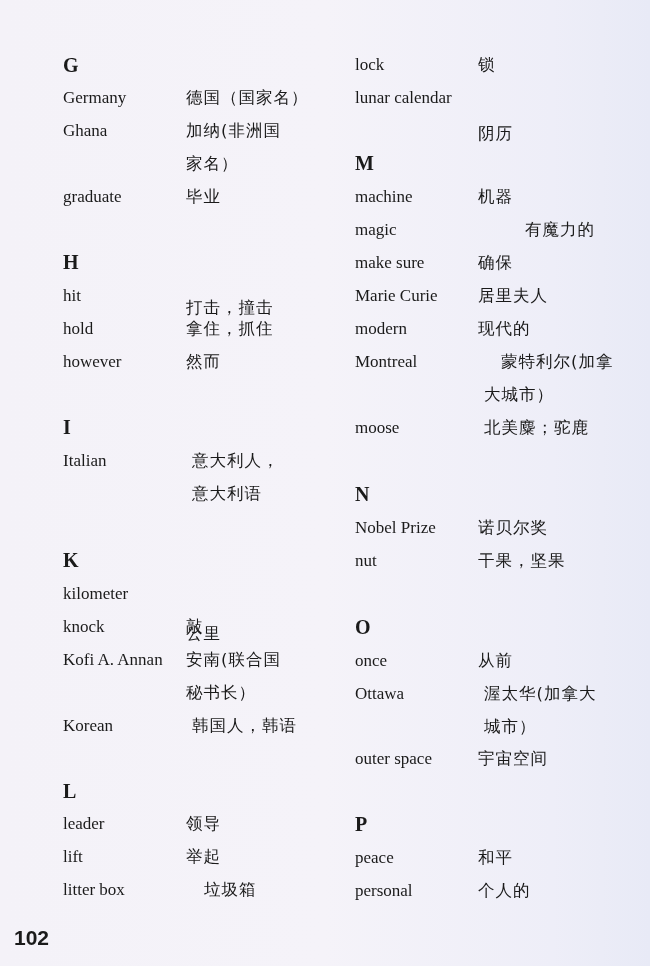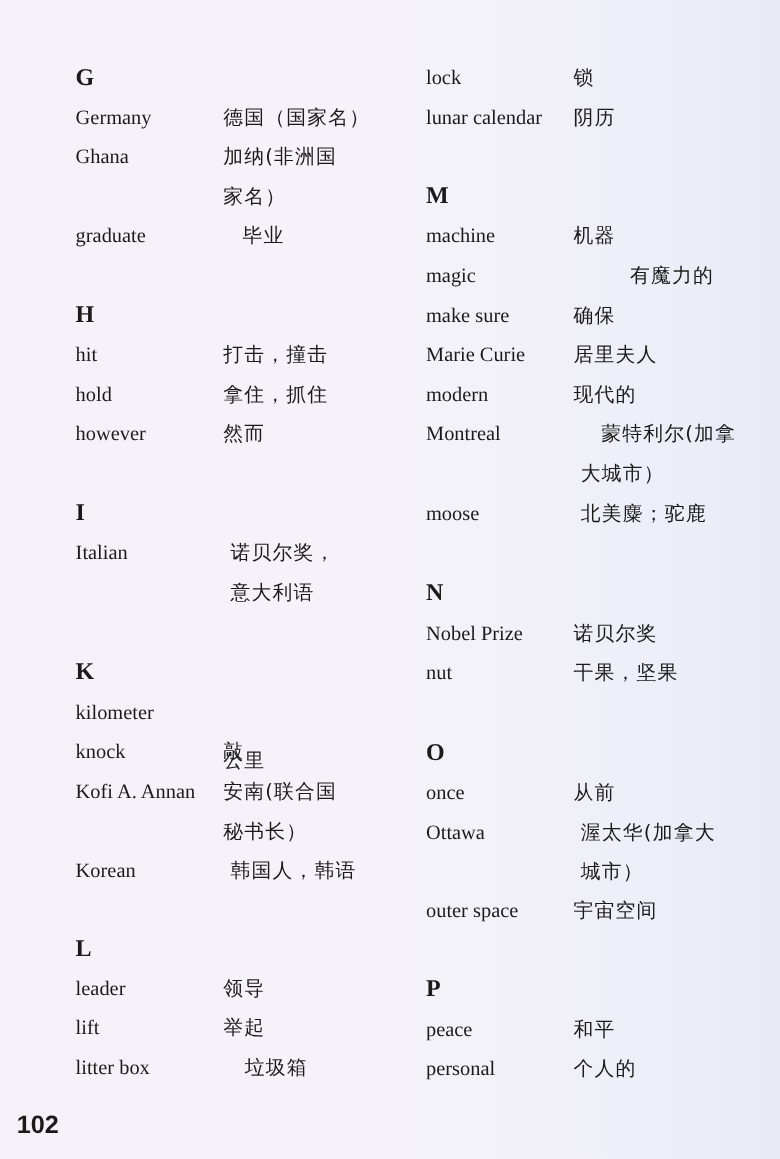--- a/index.html
+++ b/index.html
@@ -34,39 +34,39 @@
     <div class="row" style="top: 121px;">
       <span class="en">Ghana</span>
       <span class="zh" style="left: 123px;">加纳(非洲国</span>
     </div>
     <div class="row" style="top: 154px;">
       <span class="en"></span>
       <span class="zh" style="left: 123px;">家名）</span>
     </div>
     <div class="row" style="top: 187px;">
       <span class="en">graduate</span>
-      <span class="zh" style="left: 123px; margin-left: 16px;">毕业</span>
+      <span class="zh" style="left: 123px;">毕业</span>
     </div>
     <div class="head" style="top: 251px;">H</div>
     <div class="row" style="top: 286px;">
       <span class="en">hit</span>
-      <span class="zh" style="left: 123px;">打击，撞击</span>
+      <span class="zh" style="left: 123px; margin-top: 12px;">打击，撞击</span>
     </div>
     <div class="row" style="top: 319px;">
       <span class="en">hold</span>
       <span class="zh" style="left: 123px;">拿住，抓住</span>
     </div>
     <div class="row" style="top: 352px;">
       <span class="en">however</span>
       <span class="zh" style="left: 123px;">然而</span>
     </div>
     <div class="head" style="top: 416px;">I</div>
     <div class="row" style="top: 451px;">
       <span class="en">Italian</span>
-      <span class="zh" style="left: 129px;">诺贝尔奖，</span>
+      <span class="zh" style="left: 129px;">意大利人，</span>
     </div>
     <div class="row" style="top: 484px;">
       <span class="en"></span>
       <span class="zh" style="left: 129px;">意大利语</span>
     </div>
     <div class="head" style="top: 549px;">K</div>
     <div class="row" style="top: 584px;">
       <span class="en">kilometer</span>
       <span class="zh" style="left: 123px; margin-top: 40px;">公里</span>
     </div>
@@ -100,21 +100,21 @@
       <span class="zh" style="left: 141px;">垃圾箱</span>
     </div>
   </div>
 <div class="col col-right" id="col-right">
     <div class="row" style="top: 55px;">
       <span class="en">lock</span>
       <span class="zh" style="left: 123px;">锁</span>
     </div>
     <div class="row" style="top: 88px;">
       <span class="en">lunar calendar</span>
-      <span class="zh" style="left: 123px;">阴历</span>
+      <span class="zh" style="left: 123px; margin-top: 36px;">阴历</span>
     </div>
     <div class="head" style="top: 152px;">M</div>
     <div class="row" style="top: 187px;">
       <span class="en">machine</span>
       <span class="zh" style="left: 123px;">机器</span>
     </div>
     <div class="row" style="top: 220px;">
       <span class="en">magic</span>
       <span class="zh" style="left: 123px; margin-left: 47px;">有魔力的</span>
     </div>

